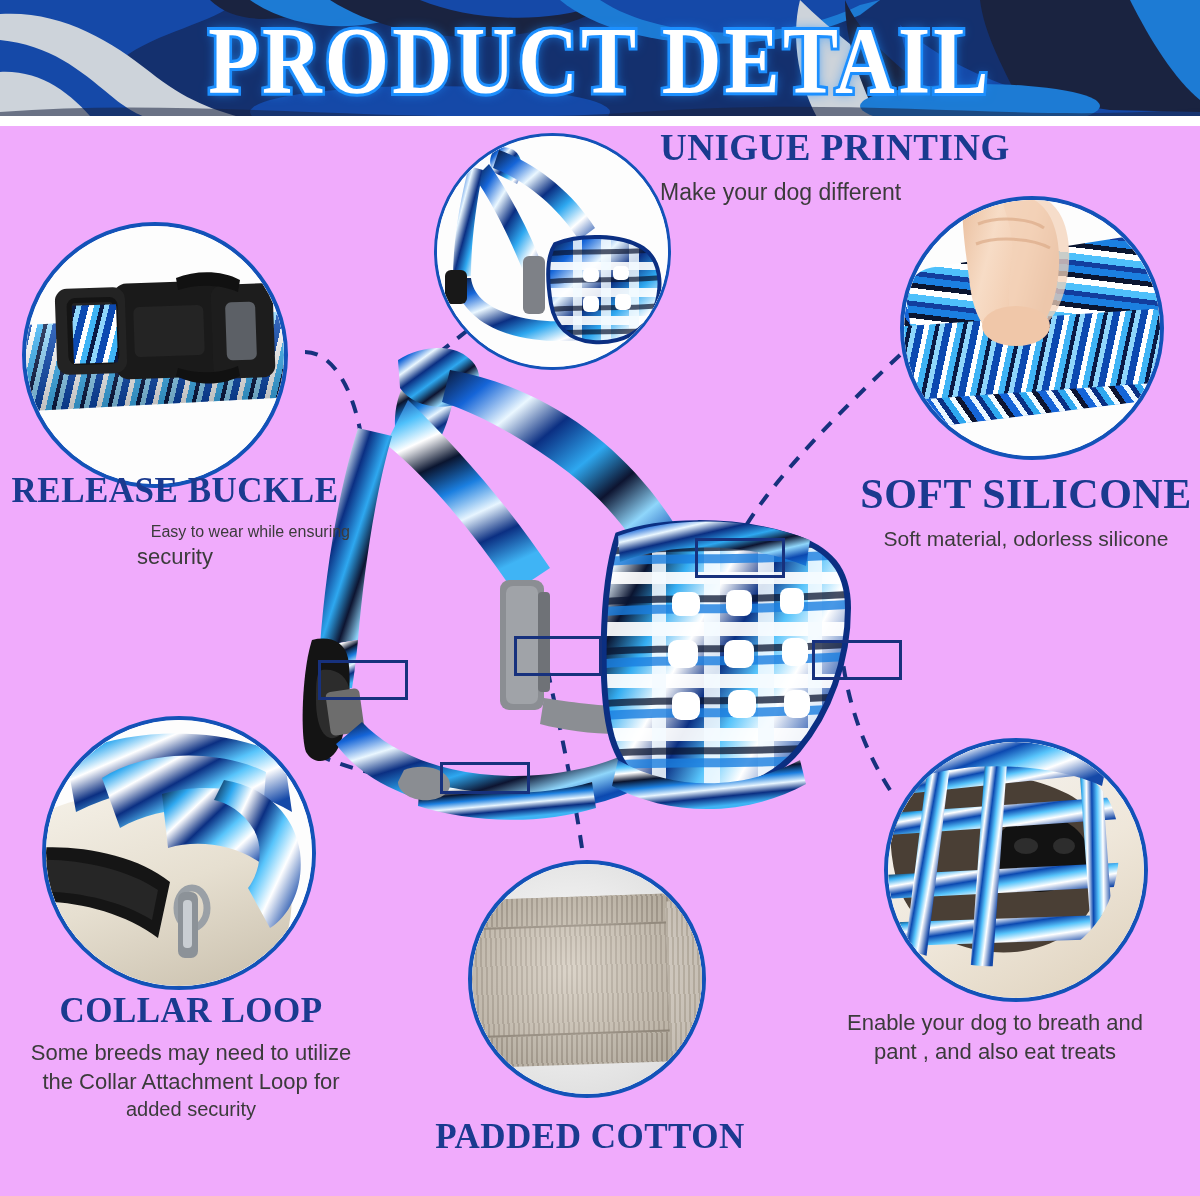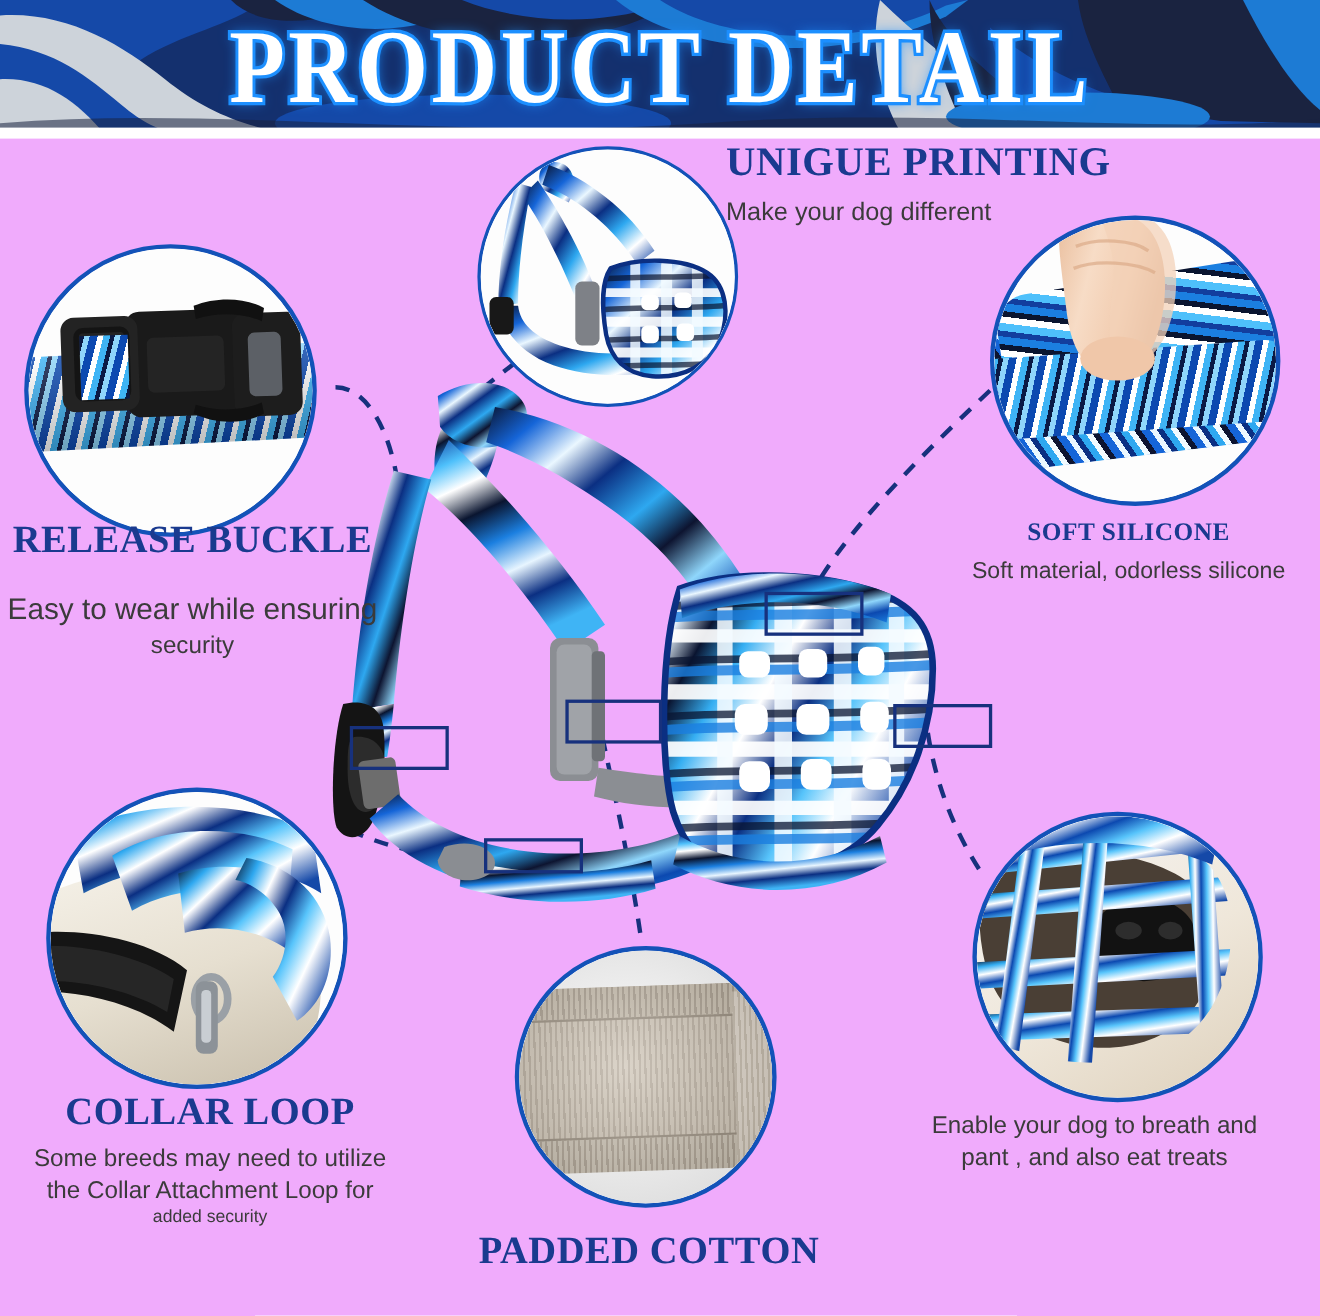--- a/index.html
+++ b/index.html
@@ -498,34 +498,34 @@
     </div>
   </div>
 
   <div class="blk" style="left:660px;top:128px;width:400px;text-align:left;">
     <div class="h2" style="font-size:37px;">UNIGUE PRINTING</div>
     <div class="sub" style="font-size:23px;margin-top:9px;">Make your dog different</div>
   </div>
 
   <div class="blk" style="left:0px;top:472px;width:350px;text-align:center;">
     <div class="h2" style="font-size:35px;">RELEASE BUCKLE</div>
-    <div class="sub" style="font-size:27px;margin-top:27px;">Easy to wear while ensuring</div>
+    <div class="sub" style="font-size:16px;margin-top:11px;text-align:right;">Easy to wear while ensuring</div>
     <div class="sub" style="font-size:22px;">security</div>
   </div>
 
   <div class="blk" style="left:852px;top:472px;width:348px;text-align:center;">
-    <div class="h2" style="font-size:23px;">SOFT SILICONE</div>
+    <div class="h2" style="font-size:42px;">SOFT SILICONE</div>
     <div class="sub" style="font-size:21px;margin-top:8px;text-align:center;">Soft material, odorless silicone</div>
   </div>
 
   <div class="blk" style="left:0px;top:992px;width:382px;text-align:center;">
     <div class="h2" style="font-size:35px;">COLLAR LOOP</div>
     <div class="sub" style="font-size:22px;margin-top:8px;">Some breeds may need to utilize</div>
     <div class="sub" style="font-size:22px;">the Collar Attachment Loop for</div>
-    <div class="sub" style="font-size:16px;">added security</div>
+    <div class="sub" style="font-size:20px;">added security</div>
   </div>
 
   <div class="blk" style="left:790px;top:1000px;width:410px;text-align:center;">
     <div class="sub" style="font-size:22px;margin-top:8px;">Enable your dog to breath and</div>
     <div class="sub" style="font-size:22px;">pant , and also eat treats</div>
   </div>
 
   <div class="blk" style="left:300px;top:1118px;width:580px;text-align:center;">
     <div class="h2" style="font-size:35px;">PADDED COTTON</div>
   </div>

